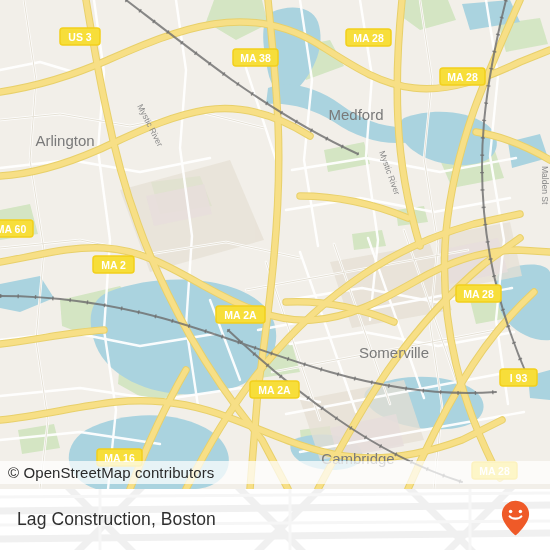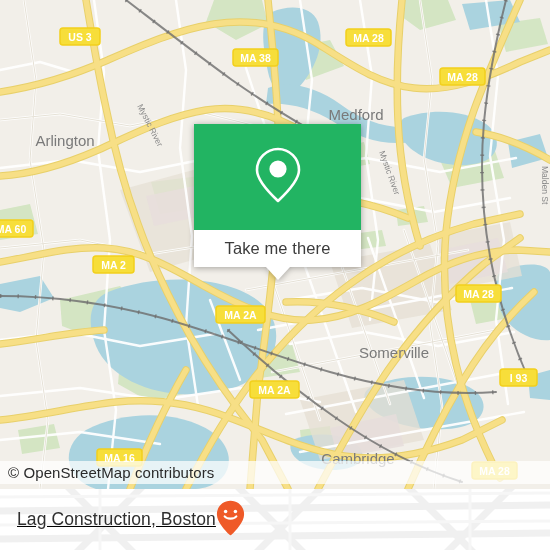--- a/index.html
+++ b/index.html
@@ -46,23 +46,22 @@
     top:143px; width:0; height:0;
     border-left:12px solid transparent;
     border-right:12px solid transparent;
     border-top:13px solid #ffffff;
   }
 
   
   .footer {
     position:absolute; left:0; top:489px; width:550px; height:61px;
     background:#ffffff; overflow:hidden;
-    display:flex; align-items:center; 
+    display:flex; align-items:center; justify-content:space-between;
     padding:0 20px 0 17px;
-    text-decoration:underline;
   }
   .footer-wm { position:absolute; left:0; top:0; opacity:1; pointer-events:none; }
   .footer-title {
     position:relative; z-index:2;
     font-size:17.5px; color:#2f2f2f; letter-spacing:0.1px; white-space:nowrap;
   }
   .brand { position:relative; z-index:2; display:flex; align-items:center; gap:2px; }
   .brand-word {
     font-size:33px; color:#1d1d1d; letter-spacing:-1.2px;
     font-weight:400; line-height:1;
@@ -294,32 +293,20 @@
         <g>
           <rect x="472" y="462" width="45" height="17" rx="3" fill="#f7de3a" stroke="#f2d01c" stroke-width="1.5"></rect>
           <text x="494.5" y="474.5" fill="#ffffff">MA 28</text>
         </g>
       </g>
     </svg>
 
     <div class="attribution">© OpenStreetMap contributors</div>
   </div>
 
-  <div class="callout">
-    <div class="callout-top">
-      <span class="pin-icon">
-        <svg width="50" height="58" viewBox="0 0 50 58" aria-hidden="true">
-          <path d="M25 3 C13.4 3 4 12.4 4 24 C4 33.5 17 47.5 25 55 C33 47.5 46 33.5 46 24 C46 12.4 36.6 3 25 3 Z" fill="none" stroke="#ffffff" stroke-width="2.6" stroke-linejoin="round"></path>
-          <circle cx="25" cy="23" r="8.6" fill="#ffffff"></circle>
-        </svg>
-      </span>
-    </div>
-    <div class="callout-btn">Take me there</div>
-    <div class="callout-tail"></div>
-  </div>
 
   <div class="footer">
     <svg class="footer-wm" width="550" height="61" viewBox="0 0 550 61">
       <g fill="none" stroke="#f0f0f0" stroke-width="7">
         <path d="M60 -10 L140 70"></path>
         <path d="M150 -10 L70 70"></path>
         <path d="M230 -10 L310 70"></path>
         <path d="M330 -10 L250 70"></path>
         <path d="M400 -10 L480 70"></path>
         <path d="M520 -10 L440 70"></path>

